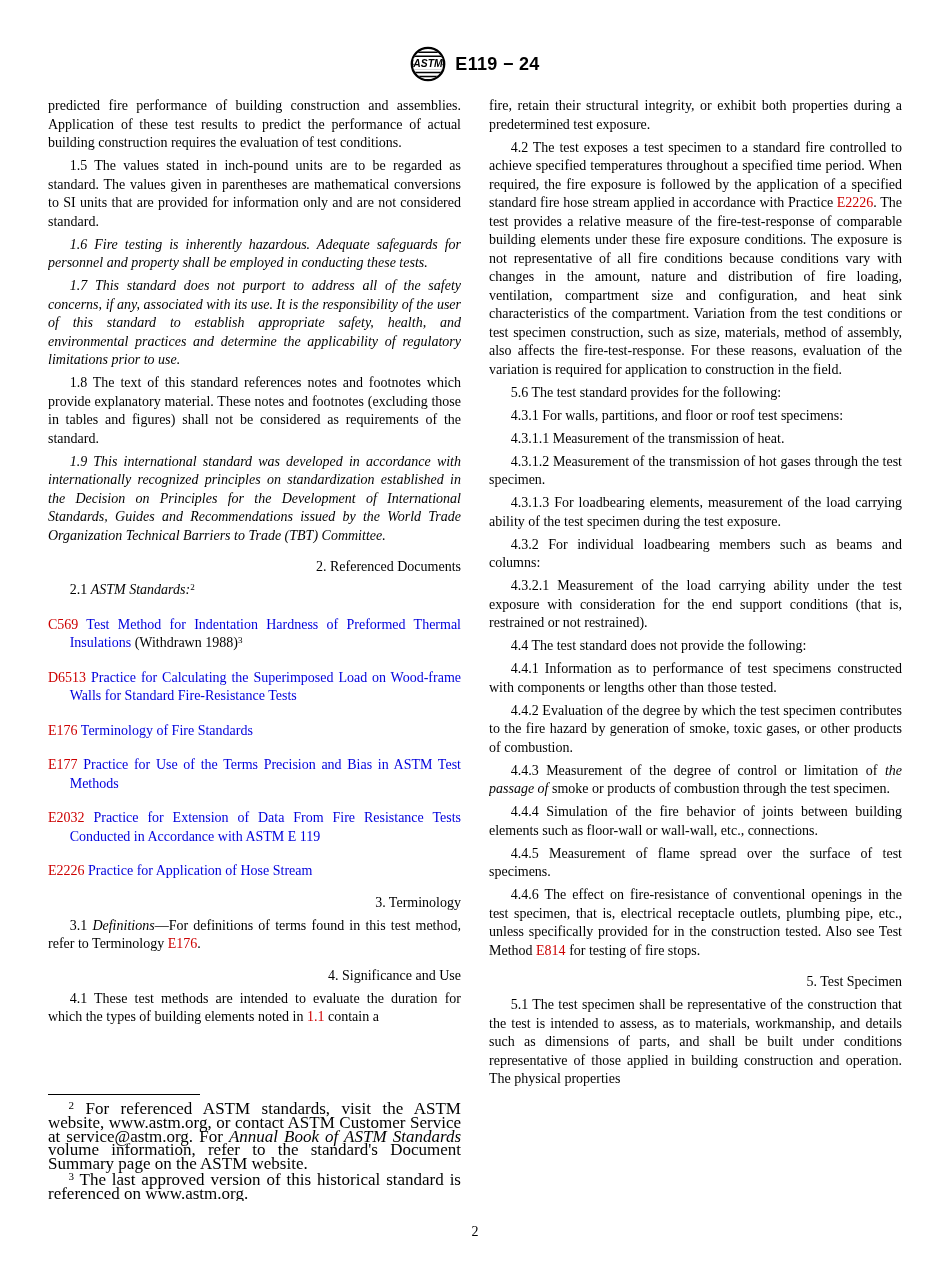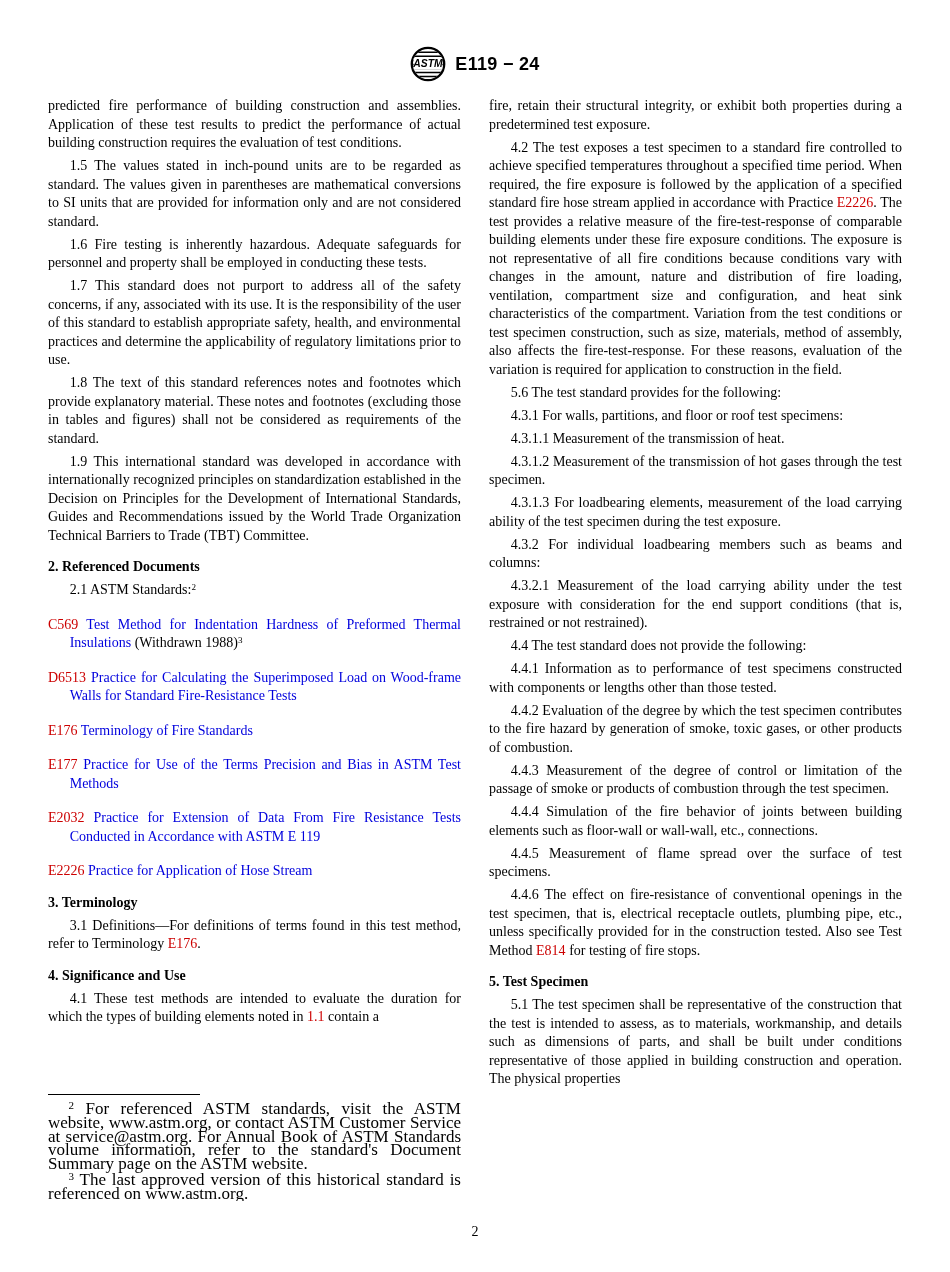--- a/index.html
+++ b/index.html
@@ -40,26 +40,26 @@
     width: 413px;
     font-size: 14px;
     line-height: 18.5px;
     overflow: hidden;
   }
   .col-left { display: flex; flex-direction: column; }
 
   
   .blk { text-align: justify; margin: 4.5px 0 0 0; }
   .blocks-mount > .blk:first-child { margin-top: 0; }
-  .blk.heading { font-weight: bold; margin-top: 13px; margin-bottom: 2px; text-align: left; }
+  .blk.heading { font-weight: normal; margin-top: 13px; margin-bottom: 2px; text-align: right; }
   .blk.ind { text-indent: 1.55em; }
   .blk.cont { text-indent: 0; }
   .blk.ref { margin-top: 16px; padding-left: 1.55em; text-indent: -1.55em; }
 
-  .blk.it, span.it { }
+  .blk.it, span.it { font-style: italic; }
   span.red { color: var(--link-red, #c00000); }
   span.blue { color: var(--link-blue, #0000dd); }
   span.red, span.blue { cursor: pointer; }
   span.sup {
     font-size: 0.65em;
     position: relative;
     top: -0.45em;
     line-height: 0;
   }
 

